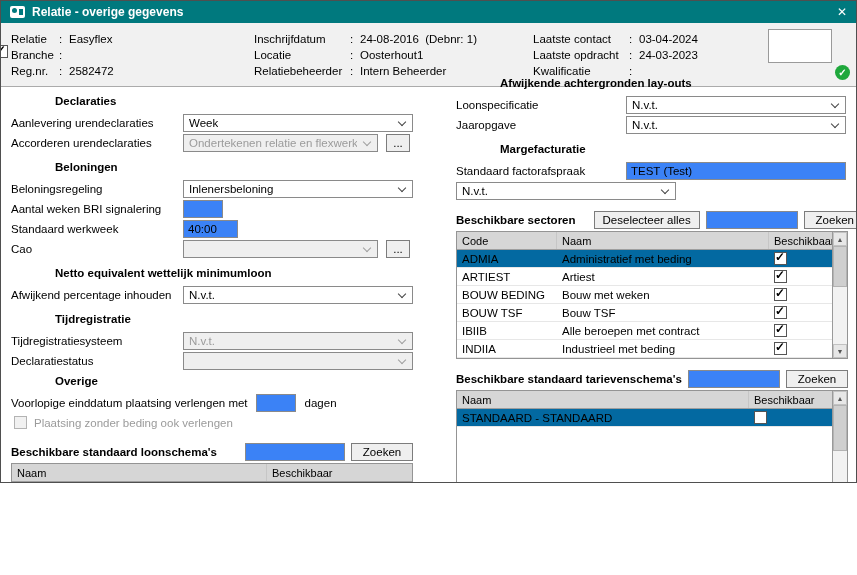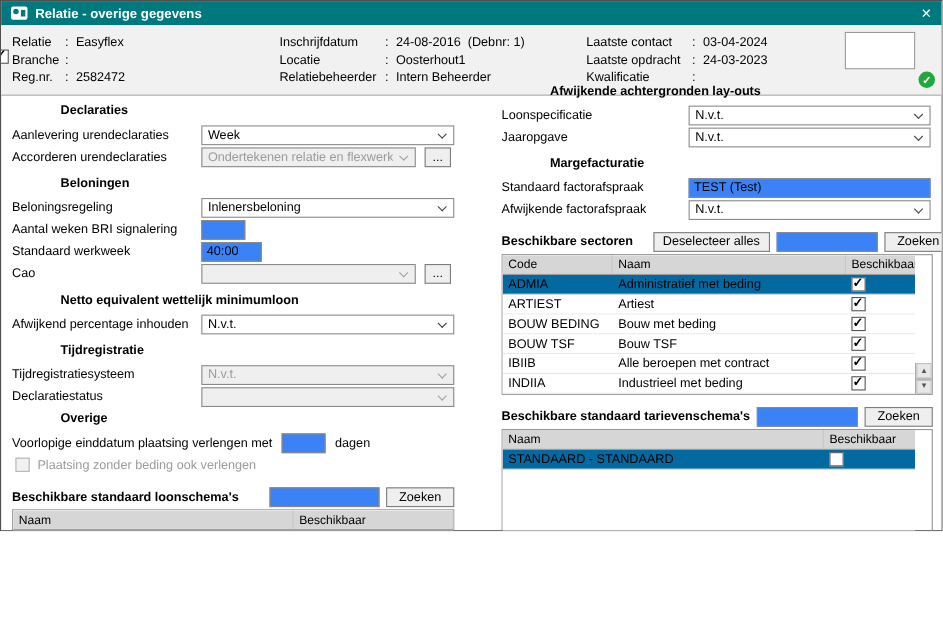--- a/index.html
+++ b/index.html
@@ -79,21 +79,21 @@
   .cb { appearance: none; -webkit-appearance: none; width: 13px; height: 13px; border: 1px solid #555;
         background: #fff; position: relative; margin: 0; flex: none; cursor: pointer; }
   .cb:checked::before { content: "✓"; position: absolute; left: 0px; top: -3px; font-size: 12px; font-weight: bold; color: #000; }
   .cb.disabled { border-color: #b3b3b3; background: #f1f1f1; }
   .cblabel { margin-left: 7px; }
   
   .tabletools { display: flex; align-items: center; gap: 6px; margin-top: 10px; height: 19px; }
   .tabletools .ttitle { font-weight: bold; flex: none; }
   .tabletools .grow { flex: 1; }
   
-  .table { border: 1px solid #949494; margin-top: 2px; display: flex; align-items: flex-end; }
+  .table { border: 1px solid #949494; margin-top: 2px; display: flex; }
   .tmain { flex: 1; display: flex; flex-direction: column; background: #fff; overflow: hidden; }
   .thead { display: flex; background: #d6d6d6; height: 18px; align-items: center; border-bottom: 1px solid #9e9e9e; flex: none; }
   .th { padding: 0 5px; font-size: 11px; white-space: nowrap; overflow: hidden; border-right: 1px solid #c6c6c6; height: 100%; display: flex; align-items: center; }
   .th:last-child { border-right: none; }
   .trow { display: flex; height: 18px; align-items: center; background: #fff; border-bottom: 1px solid #e7e7e7; flex: none; }
   .trow.sel { background: #0369a1; }
   .td { padding: 0 5px; white-space: nowrap; overflow: hidden; height: 100%; display: flex; align-items: center; }
   .tfill { flex: 1; background: #fff; }
   
   .lt-naam { width: 255px; } .lt-besch { flex: 1; }
@@ -297,21 +297,20 @@
         <span class="chev"></span>
       </div>
     </div>
 
     <div class="sechead m8">Margefacturatie</div>
     <div class="frow">
       <span class="flabel">Standaard factorafspraak</span>
       <input class="tinput w220" value="TEST (Test)" style="">
     </div>
     <div class="frow">
-      <span class="flabel">Afwijkende factorafspraak</span>
       <div class="select w220">
         <span class="seltext">N.v.t.</span>
         <span class="chev"></span>
       </div>
     </div>
 
     <div class="tabletools">
       <span class="ttitle">Beschikbare sectoren</span>
       <button class="btn btn-deselect">Deselecteer alles</button>
       <input class="tinput w92" style="flex: 1 1 0%;" value="">
@@ -333,21 +332,21 @@
         </div>
         <div class="trow">
           <div class="td sec-code">ARTIEST</div>
           <div class="td sec-naam">Artiest</div>
           <div class="td sec-besch">
               <input type="checkbox" class="cb" checked="" style="">
             </div>
         </div>
         <div class="trow">
           <div class="td sec-code">BOUW BEDING</div>
-          <div class="td sec-naam">Bouw met beding</div>
+          <div class="td sec-naam">Bouw met weken</div>
           <div class="td sec-besch">
               <input type="checkbox" class="cb" checked="" style="">
             </div>
         </div>
         <div class="trow">
           <div class="td sec-code">BOUW TSF</div>
           <div class="td sec-naam">Bouw TSF</div>
           <div class="td sec-besch">
               <input type="checkbox" class="cb" checked="" style="">
             </div>

